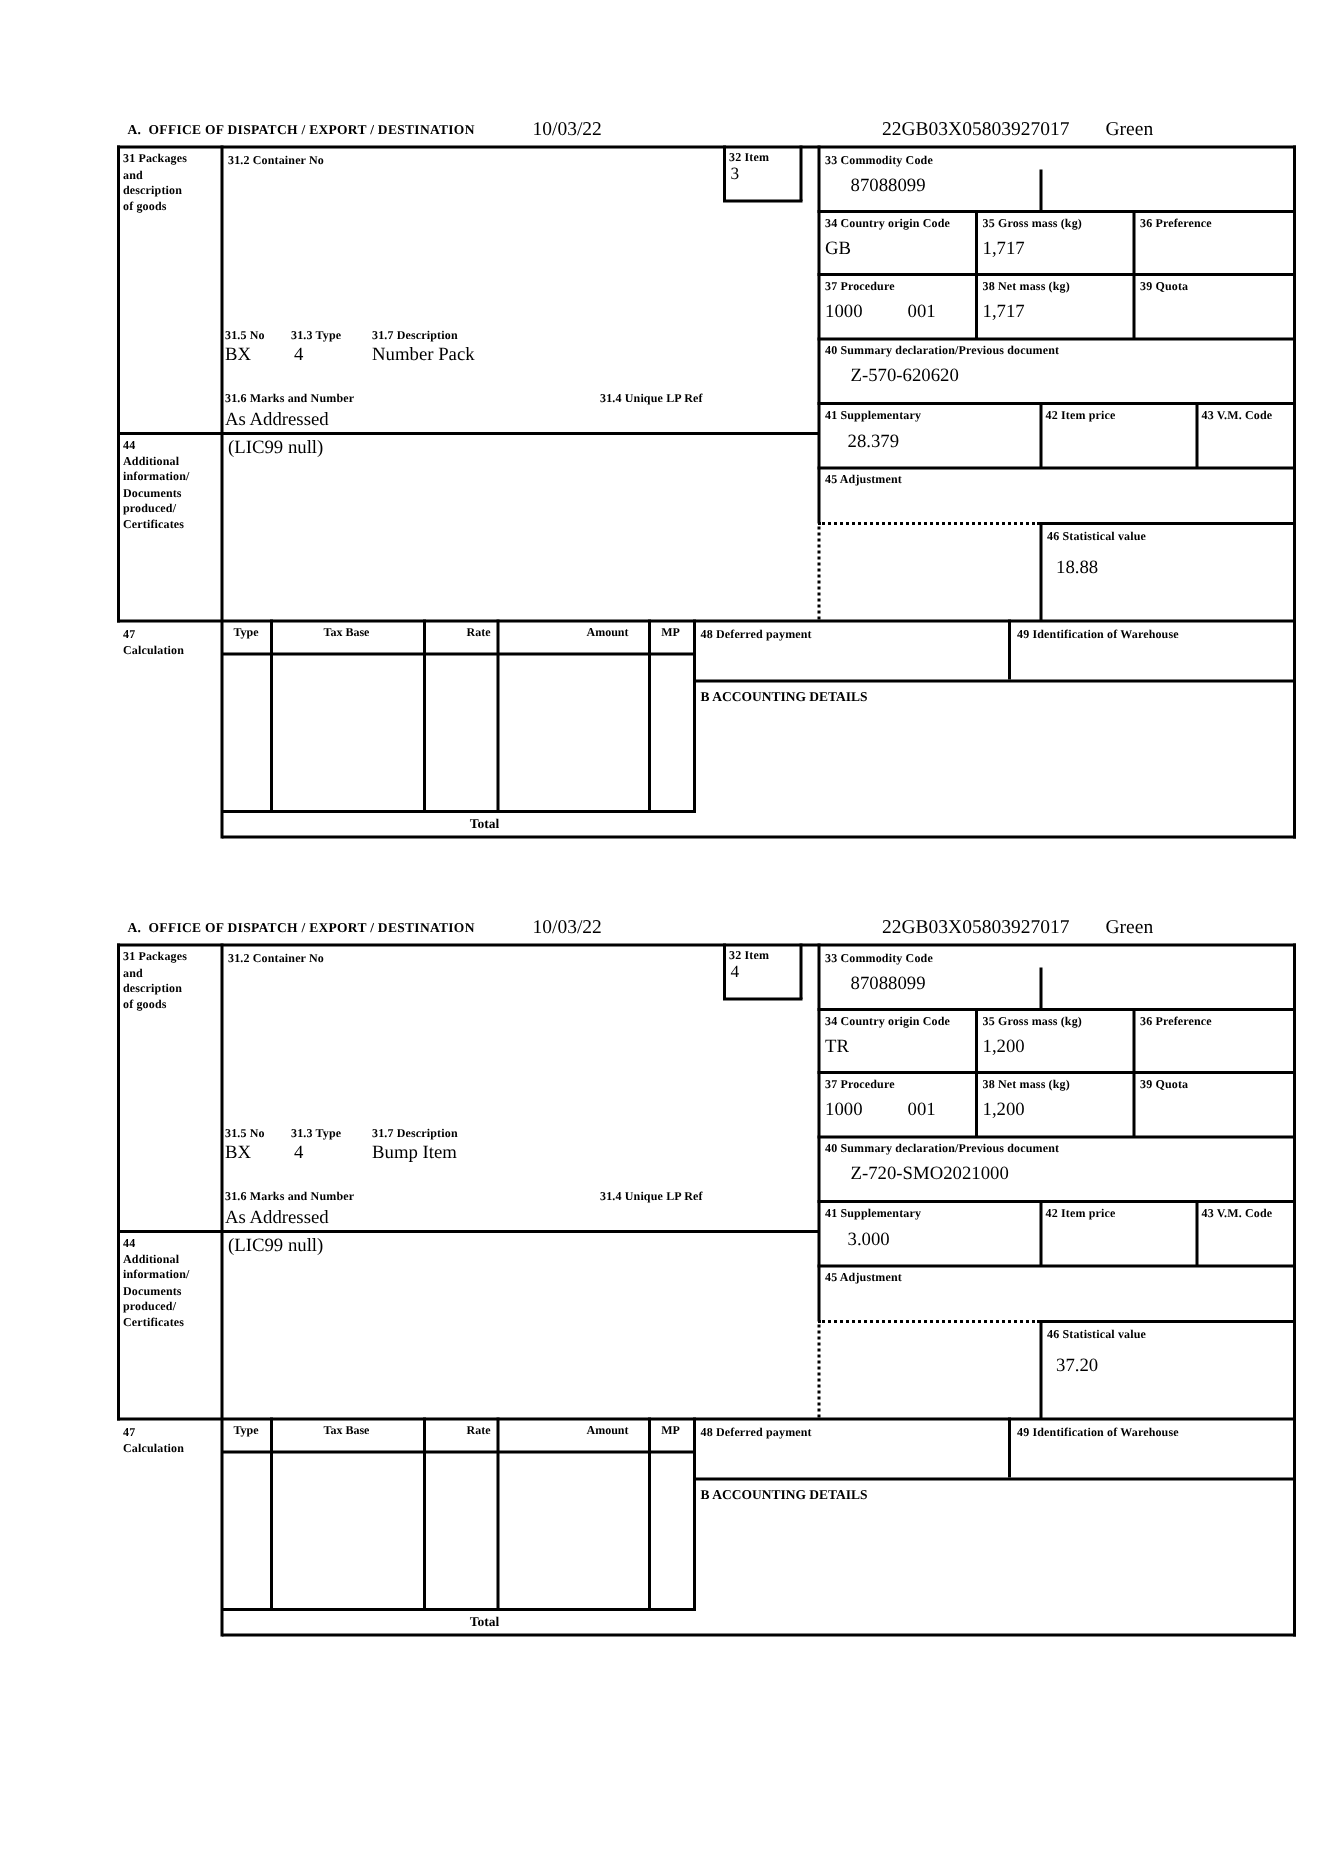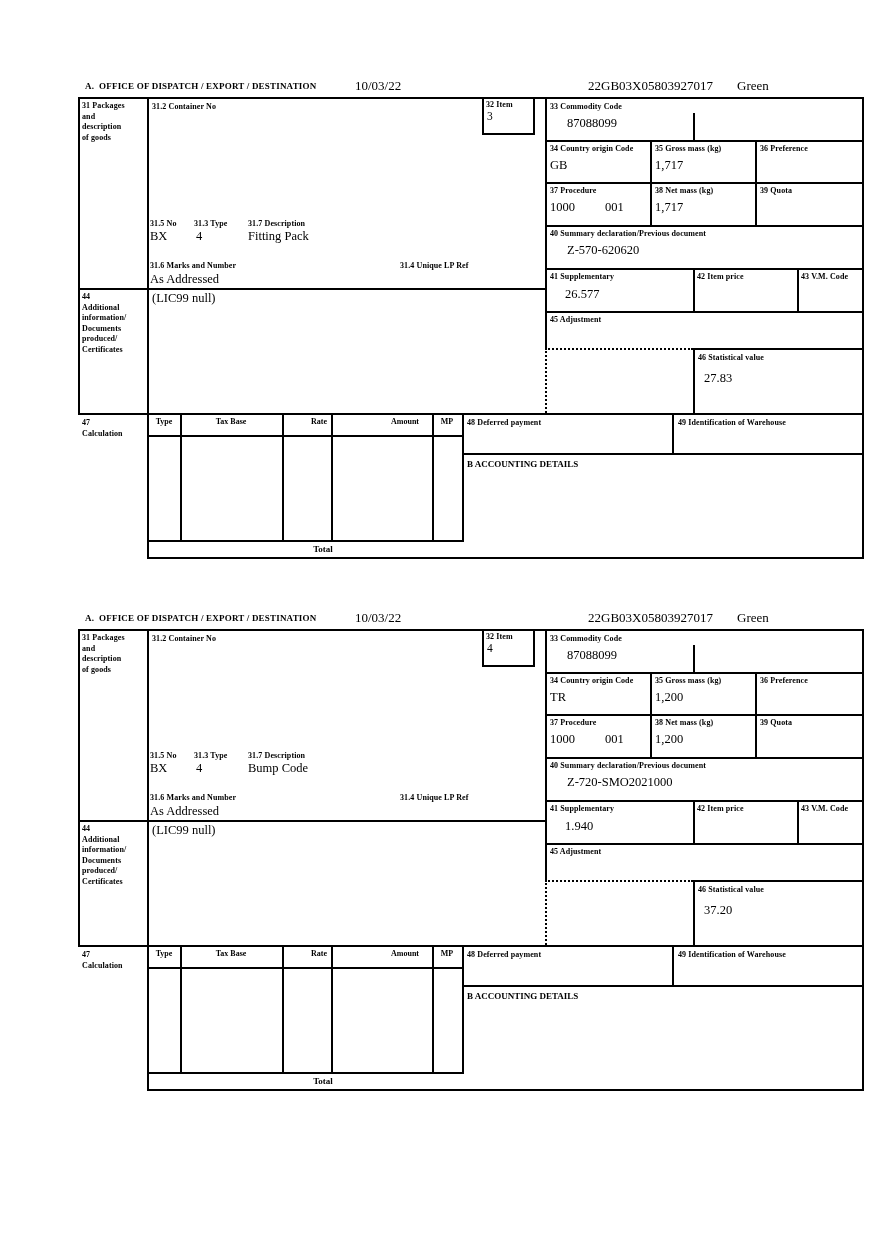--- a/index.html
+++ b/index.html
@@ -73,21 +73,21 @@
 of goods</div>
   <div class="lbl" style="left:74px; top:5px;">31.2 Container No</div>
   <div class="lbl" style="left:408px;top:3px;">32 Item</div>
   <div class="val-sm" style="left:409px;top:13px;">3</div>
 
   <div class="lbl" style="left:72px; top:122px;">31.5 No</div>
   <div class="lbl" style="left:116px;top:122px;">31.3 Type</div>
   <div class="lbl" style="left:170px;top:122px;">31.7 Description</div>
   <div class="val" style="left:72px; top:132px;">BX</div>
   <div class="val" style="left:118px;top:132px;">4</div>
-  <div class="val" style="left:170px;top:132px;">Fitting Pack</div>
+  <div class="val" style="left:170px;top:132px;">Number Pack</div>
 
   <div class="lbl" style="left:72px; top:164px;">31.6 Marks and Number</div>
   <div class="lbl" style="left:322px;top:164px;">31.4 Unique LP Ref</div>
   <div class="val" style="left:72px; top:175px;">As Addressed</div>
 
   <div class="lbl" style="left:4px; top:195px;">44
 Additional
 information/
 Documents
 produced/
@@ -107,28 +107,28 @@
   <div class="val" style="left:472px;top:103px;">1000</div>
   <div class="val" style="left:527px;top:103px;">001</div>
   <div class="lbl" style="left:577px;top:89px;">38 Net mass (kg)</div>
   <div class="val" style="left:577px;top:103px;">1,717</div>
   <div class="lbl" style="left:682px;top:89px;">39 Quota</div>
 
   <div class="lbl" style="left:472px;top:132px;">40 Summary declaration/Previous document</div>
   <div class="val" style="left:489px;top:146px;">Z-570-620620</div>
 
   <div class="lbl" style="left:472px;top:175px;">41 Supplementary</div>
-  <div class="val" style="left:487px;top:190px;">26.577</div>
+  <div class="val" style="left:487px;top:190px;">28.379</div>
   <div class="lbl" style="left:619px;top:175px;">42 Item price</div>
   <div class="lbl" style="left:723px;top:175px;">43 V.M. Code</div>
 
   <div class="lbl" style="left:472px;top:218px;">45 Adjustment</div>
 
   <div class="lbl" style="left:620px;top:256px;">46 Statistical value</div>
-  <div class="val" style="left:626px;top:274px;">27.83</div>
+  <div class="val" style="left:626px;top:274px;">18.88</div>
 
   <div class="lbl" style="left:4px;top:321px;">47
 Calculation</div>
   <div class="th ctr" style="left:70px; width:32px;">Type</div>
   <div class="th ctr" style="left:102px;width:102px;">Tax Base</div>
   <div class="th rgt" style="left:204px;width:45px;">Rate</div>
   <div class="th rgt" style="left:253px;width:88px;">Amount</div>
   <div class="th ctr" style="left:354px;width:30px;">MP</div>
 
   <div class="lbl" style="left:389px;top:321px;">48 Deferred payment</div>
@@ -186,21 +186,21 @@
 of goods</div>
   <div class="lbl" style="left:74px; top:5px;">31.2 Container No</div>
   <div class="lbl" style="left:408px;top:3px;">32 Item</div>
   <div class="val-sm" style="left:409px;top:13px;">4</div>
 
   <div class="lbl" style="left:72px; top:122px;">31.5 No</div>
   <div class="lbl" style="left:116px;top:122px;">31.3 Type</div>
   <div class="lbl" style="left:170px;top:122px;">31.7 Description</div>
   <div class="val" style="left:72px; top:132px;">BX</div>
   <div class="val" style="left:118px;top:132px;">4</div>
-  <div class="val" style="left:170px;top:132px;">Bump Code</div>
+  <div class="val" style="left:170px;top:132px;">Bump Item</div>
 
   <div class="lbl" style="left:72px; top:164px;">31.6 Marks and Number</div>
   <div class="lbl" style="left:322px;top:164px;">31.4 Unique LP Ref</div>
   <div class="val" style="left:72px; top:175px;">As Addressed</div>
 
   <div class="lbl" style="left:4px; top:195px;">44
 Additional
 information/
 Documents
 produced/
@@ -220,21 +220,21 @@
   <div class="val" style="left:472px;top:103px;">1000</div>
   <div class="val" style="left:527px;top:103px;">001</div>
   <div class="lbl" style="left:577px;top:89px;">38 Net mass (kg)</div>
   <div class="val" style="left:577px;top:103px;">1,200</div>
   <div class="lbl" style="left:682px;top:89px;">39 Quota</div>
 
   <div class="lbl" style="left:472px;top:132px;">40 Summary declaration/Previous document</div>
   <div class="val" style="left:489px;top:146px;">Z-720-SMO2021000</div>
 
   <div class="lbl" style="left:472px;top:175px;">41 Supplementary</div>
-  <div class="val" style="left:487px;top:190px;">1.940</div>
+  <div class="val" style="left:487px;top:190px;">3.000</div>
   <div class="lbl" style="left:619px;top:175px;">42 Item price</div>
   <div class="lbl" style="left:723px;top:175px;">43 V.M. Code</div>
 
   <div class="lbl" style="left:472px;top:218px;">45 Adjustment</div>
 
   <div class="lbl" style="left:620px;top:256px;">46 Statistical value</div>
   <div class="val" style="left:626px;top:274px;">37.20</div>
 
   <div class="lbl" style="left:4px;top:321px;">47
 Calculation</div>

